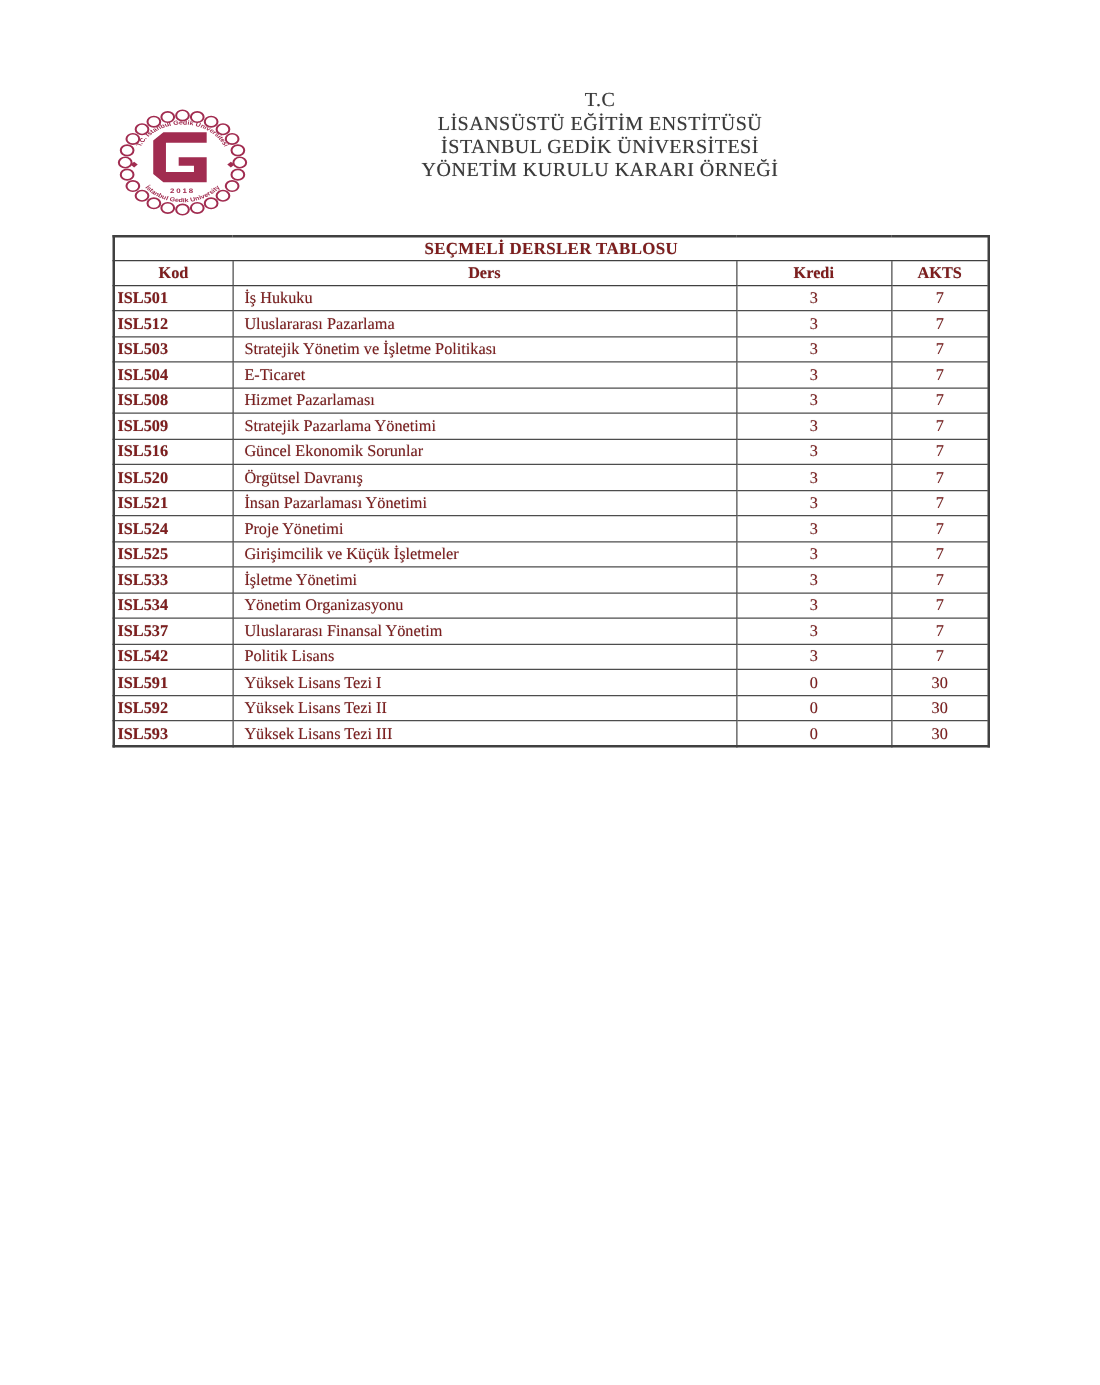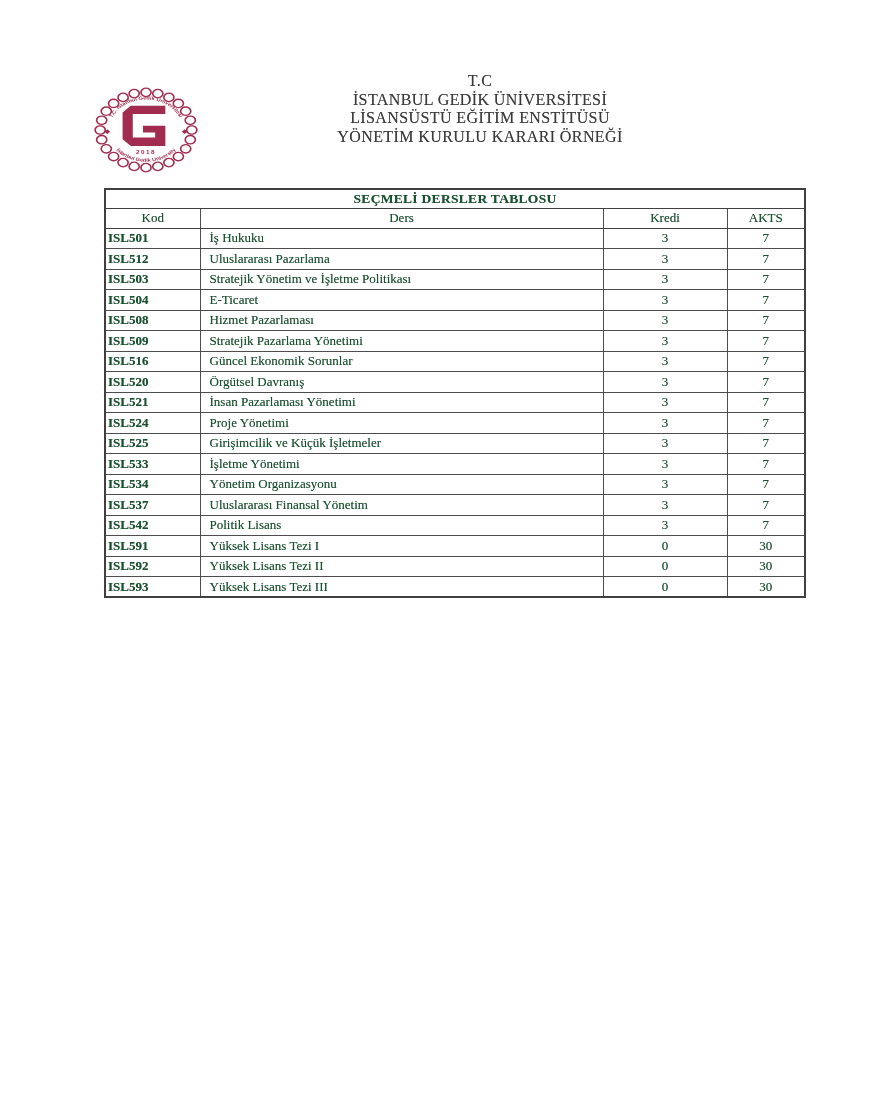--- a/index.html
+++ b/index.html
@@ -35,45 +35,45 @@
     left: 90px;
     top: 84px;
     width: 112px;
     height: 92px;
   }
   .logo-wrap svg { width: 100%; height: 100%; }
 
   
   table.courses {
     position: absolute;
-    left: 104px;
+    left: 90px;
     top: 188px;
     width: 700px;
     border-collapse: collapse;
     table-layout: fixed;
     font-size: 13px;
-    color: #14532d;
+    color: #7f1d1d;
     text-shadow: 0 0 0.55px rgba(50,50,50,0.5);
     border-radius: 18px;
   }
   table.courses, table.courses th, table.courses td {
     border: 1px solid #4d4d4d;
   }
   table.courses { border: 2px solid #404040; }
   tr.title-row th {
     height: 19px;
     font-size: 13.5px;
     font-weight: bold;
     text-align: center;
     letter-spacing: 0.3px;
     border-bottom: 1.5px solid #404040;
   }
   tr.head-row th {
     height: 20px;
-    font-weight: normal;
+    font-weight: bold;
     border-bottom: 1.5px solid #404040;
   }
   tbody td { height: 20.5px; vertical-align: middle; }
   td.col-kod  { padding-left: 2px; font-weight: bold;  }
   td.col-ders { padding-left: 9px;  }
   td.col-kredi, td.col-akts { text-align: center; }
 </style>
 </head>
 <body>
 
@@ -119,22 +119,22 @@
       </text>
       <rect x="-2" y="-2" width="4" height="4" transform="translate(17,57) rotate(45)" fill="#A12C50"></rect>
       <rect x="-2" y="-2" width="4" height="4" transform="translate(93,57) rotate(45)" fill="#A12C50"></rect>
       <path fill="#A12C50" d="M74,26 L40,26 L32,34 L32,66 L40,74 L74,74 L74,50 L52,50 L52,58 L64,58 L64,64 L42,64 L42,36 L74,36 Z"></path>
       <text x="55" y="84" font-family="Liberation Sans, sans-serif" font-size="6.2" font-weight="bold" letter-spacing="1.5" text-anchor="middle" fill="#A12C50">2018</text>
     </svg>
   </div>
 
   <div class="doc-header-text">
     <div class="hline">T.C</div>
+    <div class="hline">LİSANSÜSTÜ EĞİTİM ENSTİTÜSÜ</div>
     <div class="hline">İSTANBUL GEDİK ÜNİVERSİTESİ</div>
-    <div class="hline">LİSANSÜSTÜ EĞİTİM ENSTİTÜSÜ</div>
     <div class="hline">YÖNETİM KURULU KARARI ÖRNEĞİ</div>
   </div>
 
   <table class="courses">
     <colgroup>
       <col style="width:95px">
         <col style="width:403px">
         <col style="width:124px">
         <col style="width:78px">
     </colgroup>

